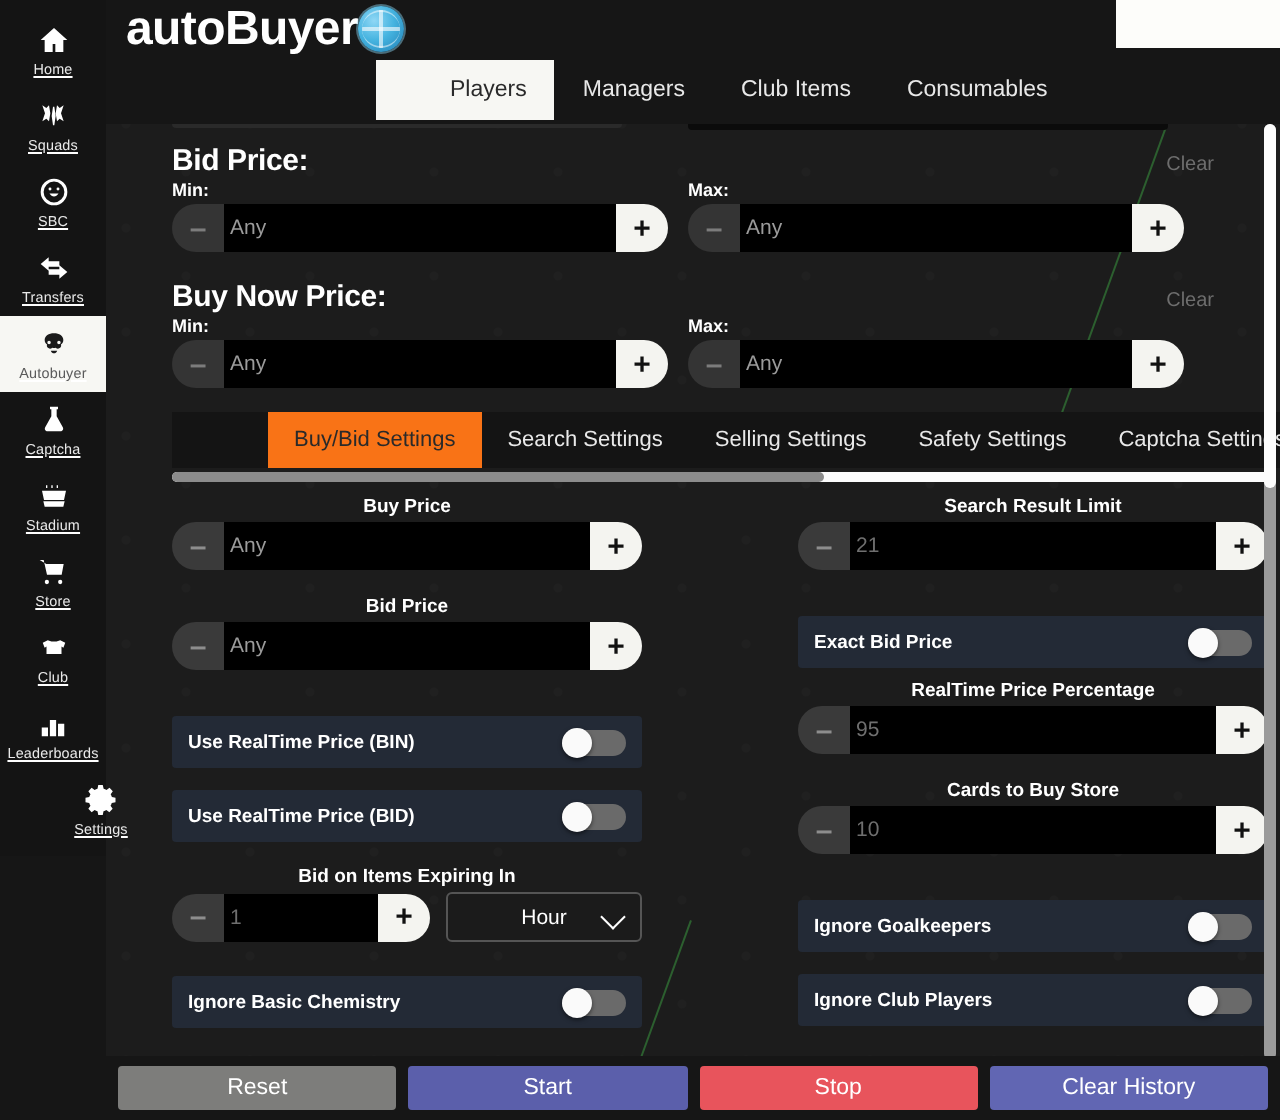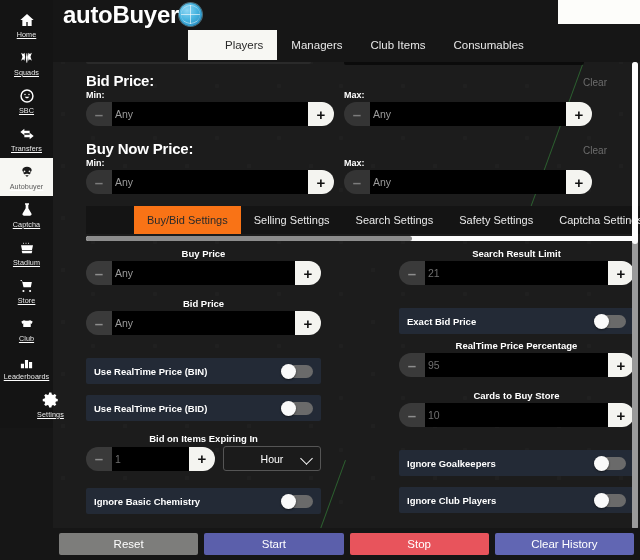--- a/index.html
+++ b/index.html
@@ -380,22 +380,22 @@
             <div class="stp-field">Any</div>
             <div class="stp-btn plus">+</div>
           </div>
         </div>
       </div>
     </div>
 
     <div class="setwrap">
       <div class="settabs">
         <div class="settab active">Buy/Bid Settings</div>
+        <div class="settab">Search Settings</div>
         <div class="settab">Selling Settings</div>
-        <div class="settab">Search Settings</div>
         <div class="settab">Safety Settings</div>
         <div class="settab">Captcha Settings</div>
       </div>
       <div class="hscroll">
         <div class="thumb"></div>
       </div>
     </div>
 
     <div class="panel">
 

